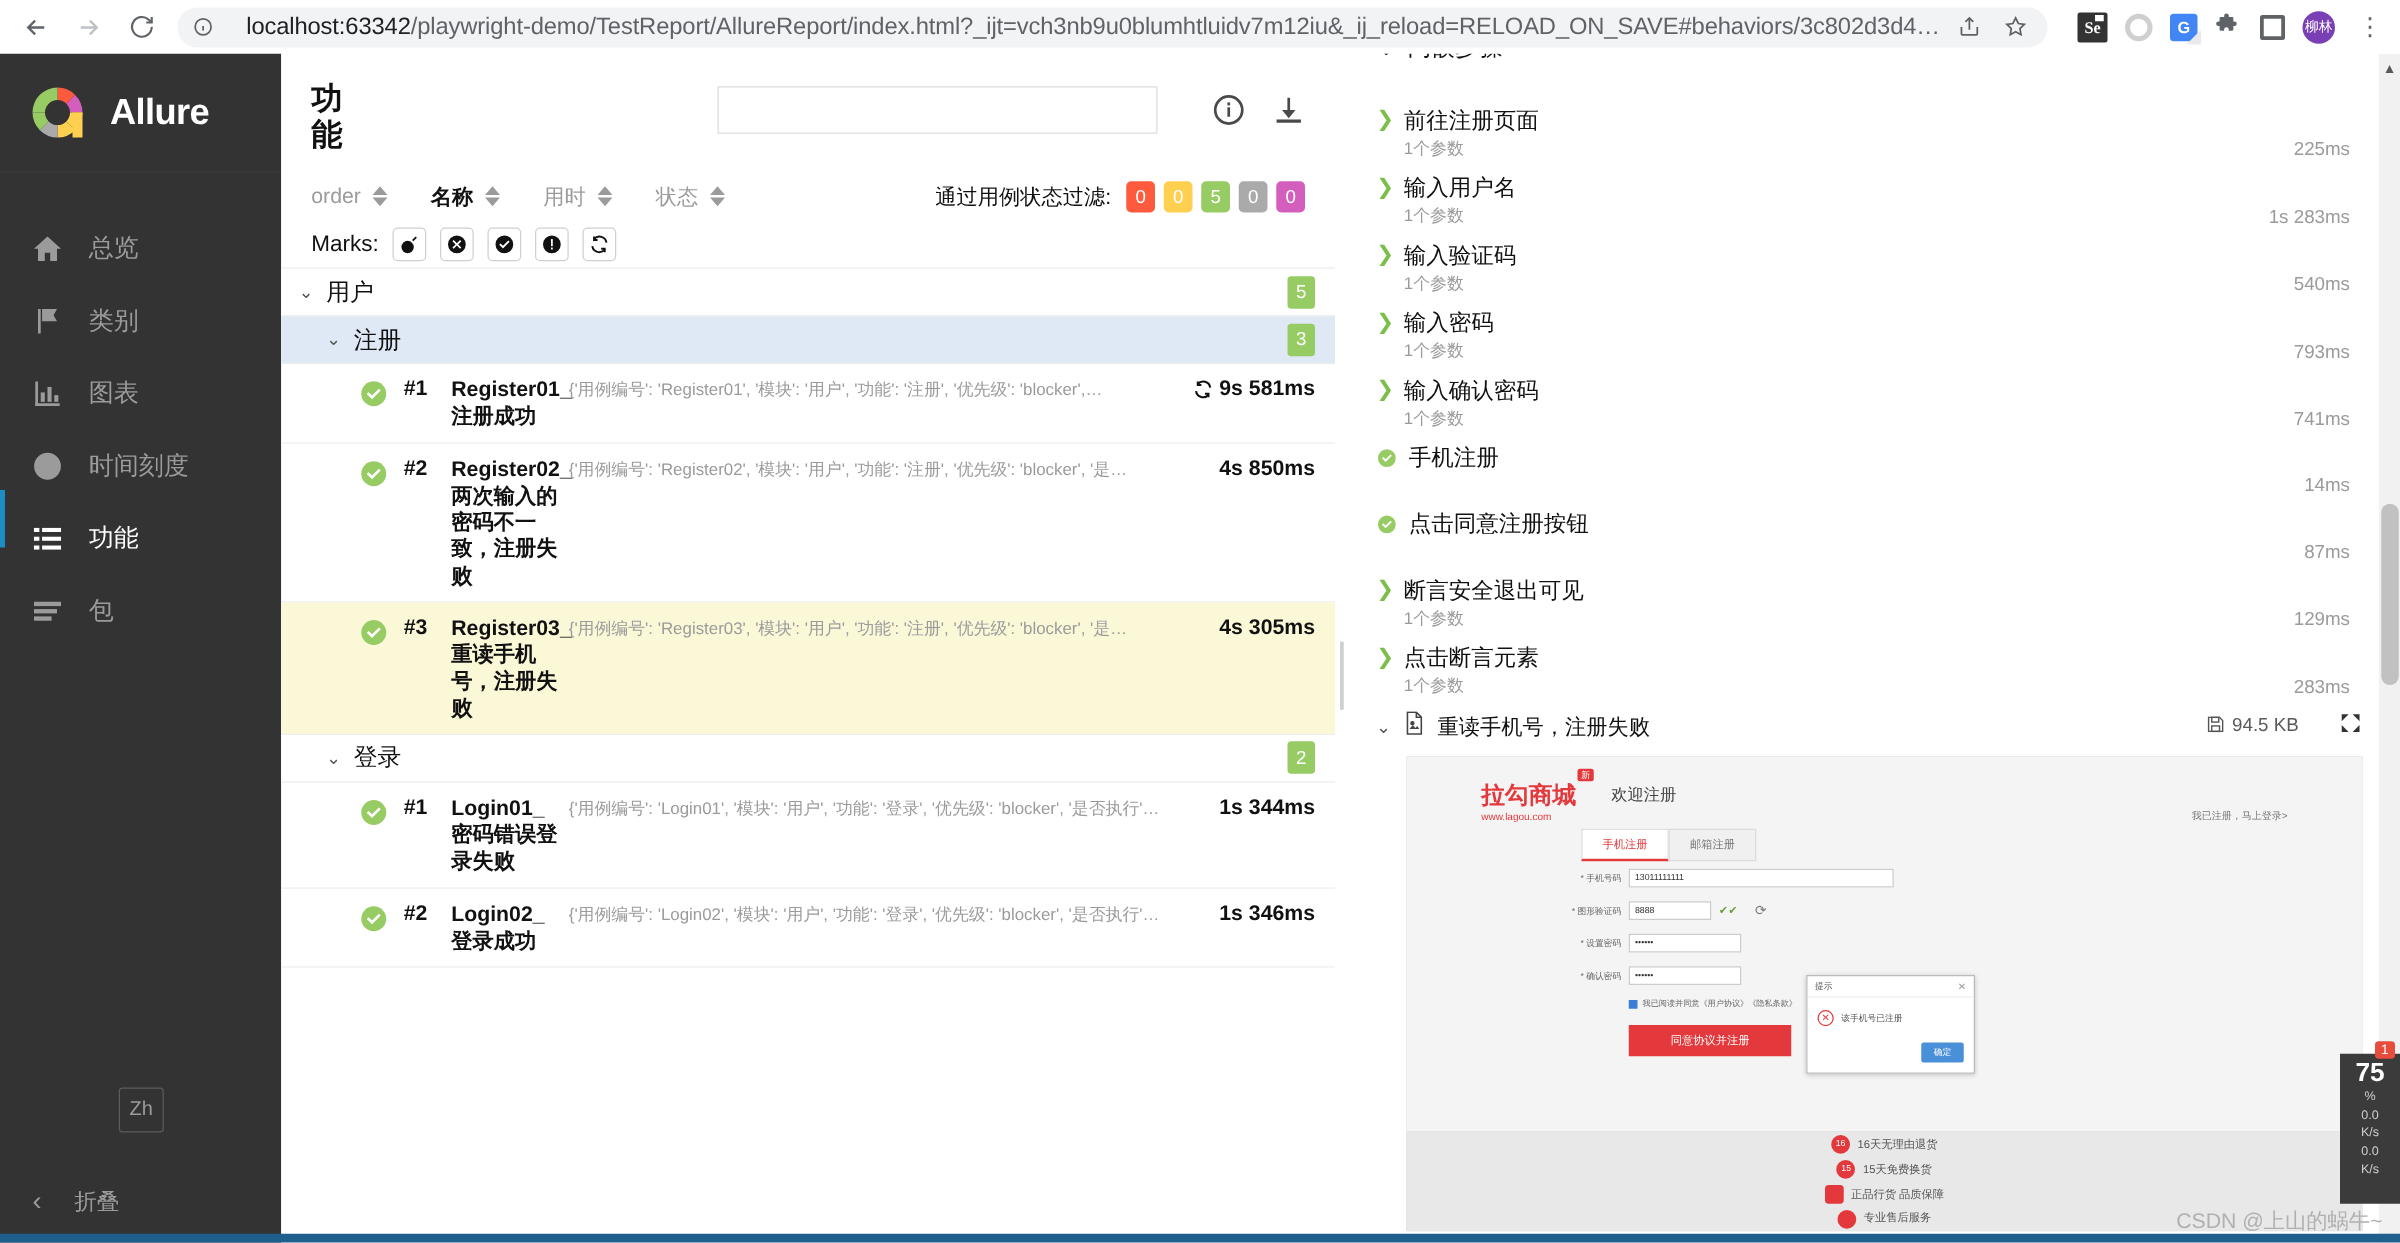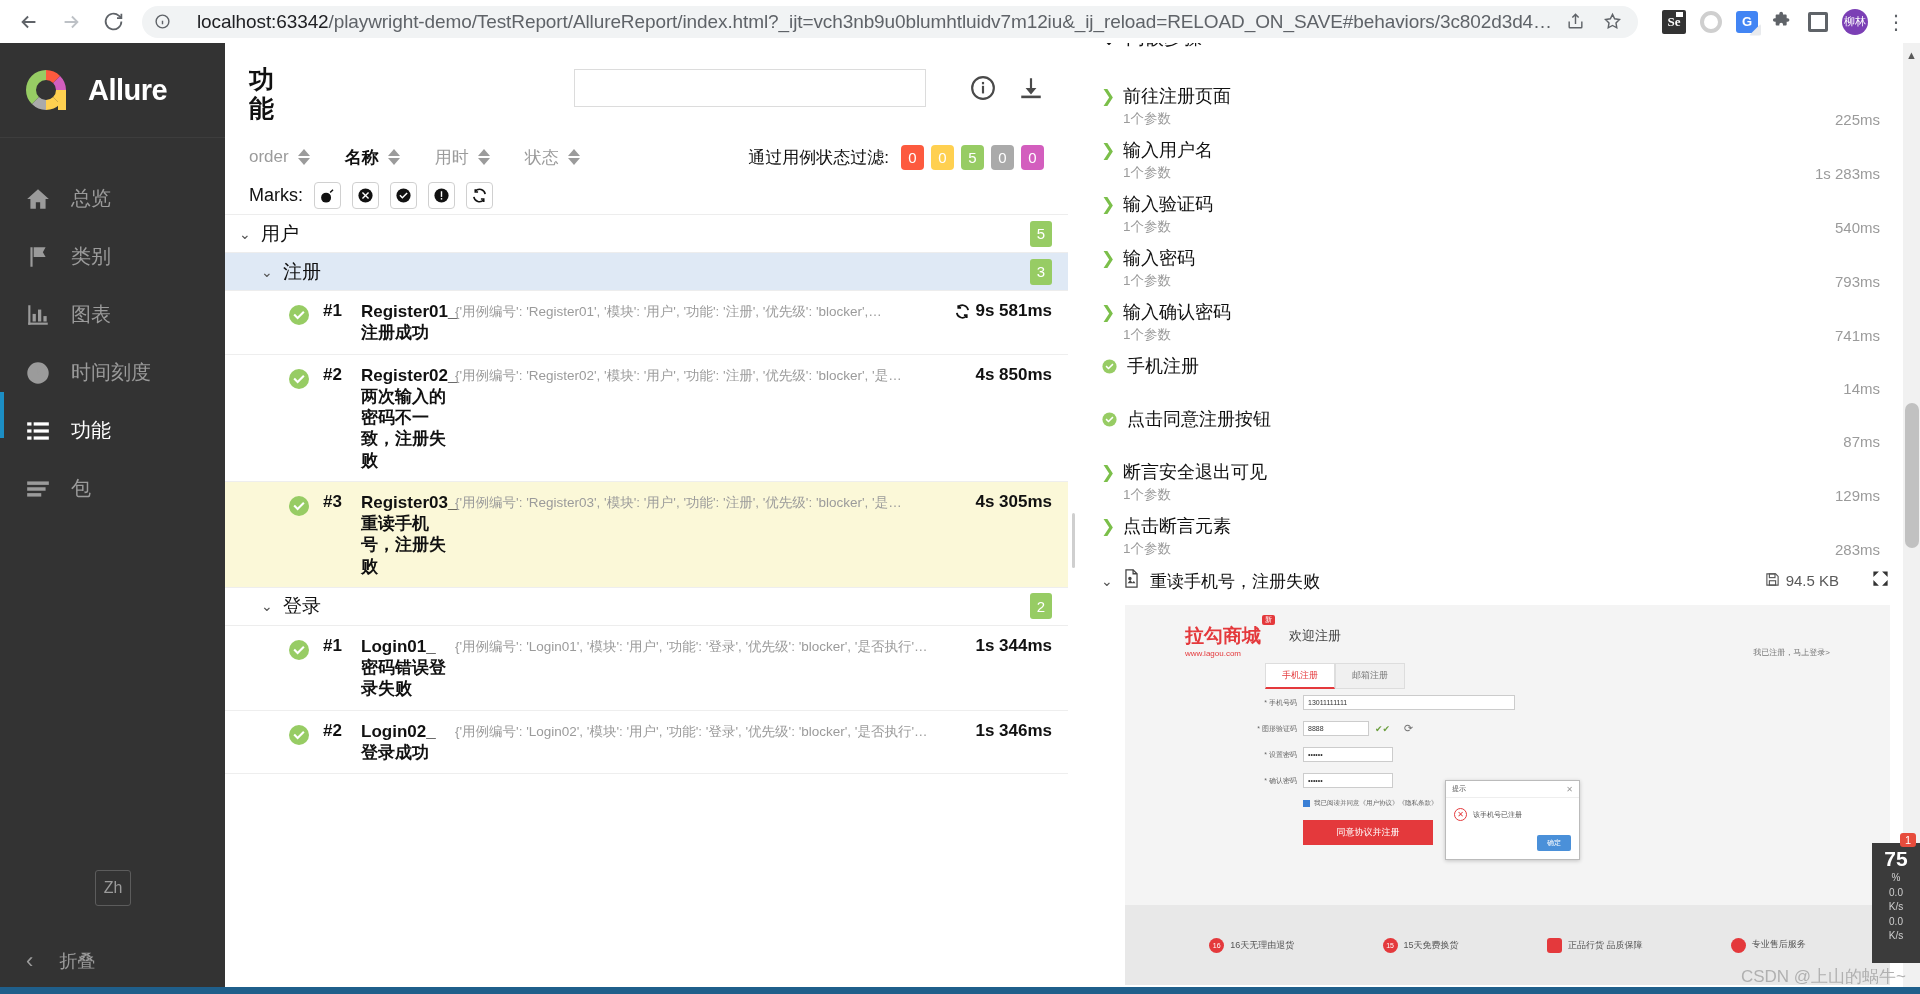--- a/index.html
+++ b/index.html
@@ -747,21 +747,21 @@
           </div>
           <div style="display:flex;align-items:center;gap:6px;padding:10px 8px;">
             <span style="width:13px;height:13px;border-radius:50%;border:1.5px solid #e4393c;color:#e4393c;font-size:8px;display:flex;align-items:center;justify-content:center;">✕</span>
             <span style="font-size:7px;color:#555;">该手机号已注册</span>
           </div>
           <div style="text-align:right;padding:0 8px 8px;">
             <span style="display:inline-block;background:#4a90d9;color:#fff;font-size:7px;padding:3px 10px;border-radius:2px;">确定</span>
           </div>
         </div>
 
-        <div style="position:absolute;left:0;right:0;bottom:0;height:80px;background:#e8e8e8;display:flex;align-items:center;justify-content:space-around;padding:0 40px;">
+        <div style="position:absolute;left:0;right:0;bottom:0;height:80px;background:#e8e8e8;display:flex;align-items:center;justify-content:space-around;padding:0 40px;flex-direction:column;">
           <div style="display:flex;align-items:center;gap:6px;">
             <span style="width:15px;height:15px;border-radius:50%;background:#e4393c;color:#fff;font-size:7px;display:flex;align-items:center;justify-content:center;">16</span>
             <span style="font-size:9px;color:#555;">16天无理由退货</span>
           </div>
           <div style="display:flex;align-items:center;gap:6px;">
             <span style="width:15px;height:15px;border-radius:50%;background:#e4393c;color:#fff;font-size:7px;display:flex;align-items:center;justify-content:center;">15</span>
             <span style="font-size:9px;color:#555;">15天免费换货</span>
           </div>
           <div style="display:flex;align-items:center;gap:6px;">
             <span style="width:15px;height:15px;border-radius:3px;background:#e4393c;"></span>

